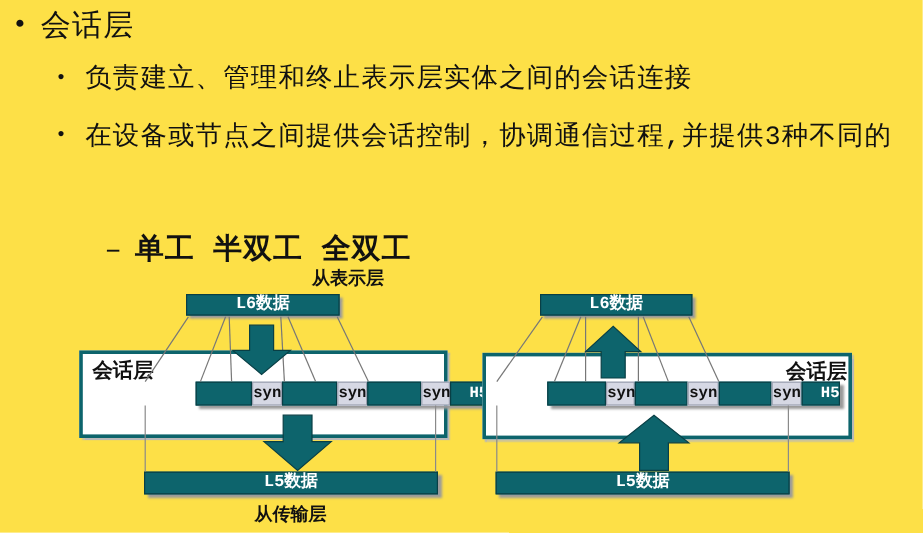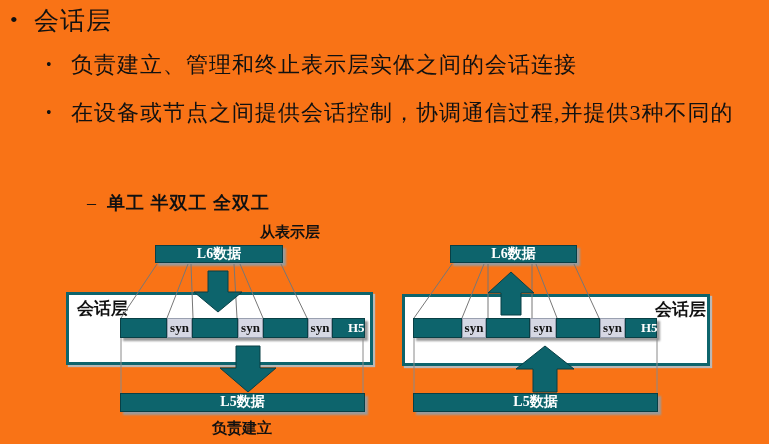--- a/index.html
+++ b/index.html
@@ -1,59 +1,59 @@
 <!DOCTYPE html>
 <html><head>
 <meta charset="utf-8">
 <style>
   * { margin: 0; padding: 0; box-sizing: border-box; }
   html, body { background: #ffffff; }
   .slide {
     position: relative;
     width: 769px;
     height: 444px;
-    background: #f97316;
+    background: #fde047;
     overflow: hidden;
-    font-family: Liberation Serif, serif;
+    font-family: Liberation Mono, monospace;
     color: #111111;
   }
   .abs { position: absolute; }
 
   
   .title-row { left: 10px; top: 4px; font-size: 25px; letter-spacing: 1px; }
   .title-row .dot { display: inline-block; width: 24px; font-size: 22px; vertical-align: 2px; }
   .bullet-row { font-size: 22px; letter-spacing: 1px; }
   .bullet-dot { position: absolute; font-size: 16px; }
   .b1-dot { left: 46px; top: 56px; }
   .b1-text { left: 71px; top: 50px; }
   .b2-dot { left: 46px; top: 104px; }
   .b2-line1 { left: 71px; top: 98px; }
   .b2-line2 { left: 71px; top: 143px; }
-  .sub-row { left: 87px; top: 191px; font-size: 18px; font-weight: 700; letter-spacing: 1px; }
+  .sub-row { left: 87px; top: 191px; font-size: 24px; font-weight: 700; letter-spacing: 1px; }
   .sub-row .dash { margin-right: 10px; font-weight: 400; }
 
   
   .dlabel { font-size: 15px; font-weight: 700; white-space: nowrap; }
   .bar {
     background: #0d646c;
     border: 1px solid #093f45;
     box-shadow: 3px 3px 2px #9a9a9a;
     color: #ffffff;
     font-size: 14px;
     font-weight: 700;
     text-align: center;
     line-height: 16px;
   }
   .session-box {
     border: 3px solid #0d646c;
     background: #ffffff;
     box-shadow: 2px 2px 1px #b8b8b8;
   }
   .session-label { font-size: 17px; font-weight: 700; }
-  .segrow { display: flex; height: 20px; box-shadow: 3px 3px 2px #9a9a9a; }
+  .segrow { display: flex; height: 20px; box-shadow: 3px 3px 2px #9a9a9a; margin-left: 43px; }
   .seg { height: 20px; }
   .seg.teal { background: #0d646c; border: 1px solid #093f45; }
   .seg.syn {
     background: #d6d8e4; border: 1px solid #9aa0b0;
     color: #111; font-size: 13px; font-weight: 700;
     text-align: center; line-height: 18px;
   }
   .seg.h5 {
     background: #0d646c; border: 1px solid #093f45;
     color: #fff; font-size: 13px; font-weight: 700;
@@ -92,21 +92,21 @@
     <div class="seg syn" style="width:25px;">syn</div>
     <div class="seg teal" style="width:46px;"></div>
     <div class="seg syn" style="width:25px;">syn</div>
     <div class="seg teal" style="width:45px;"></div>
     <div class="seg syn" style="width:24px;">syn</div>
     <div class="seg h5" style="width:33px;">H5</div>
   </div>
 
   <div class="abs bar" style="left:120px; top:393px; width:245px; height:19px;">L5数据</div>
 
-  <div class="abs dlabel" style="left:142px; top:419px; width:200px; text-align:center;">负责建立</div>
+  <div class="abs dlabel" style="left:142px; top:419px; width:200px; text-align:center;">从传输层</div>
 
 
   <div class="abs bar" style="left:450px; top:245px; width:127px; height:18px;">L6数据</div>
 
   <div class="abs session-box" style="left:402px; top:294px; width:308px; height:72px;"></div>
   <div class="abs session-label" style="left:655px; top:298px;">会话层</div>
 
   <div class="abs segrow" style="left:413px; top:318px; width:244px;">
     <div class="seg teal" style="width:49px;"></div>
     <div class="seg syn" style="width:24px;">syn</div>

